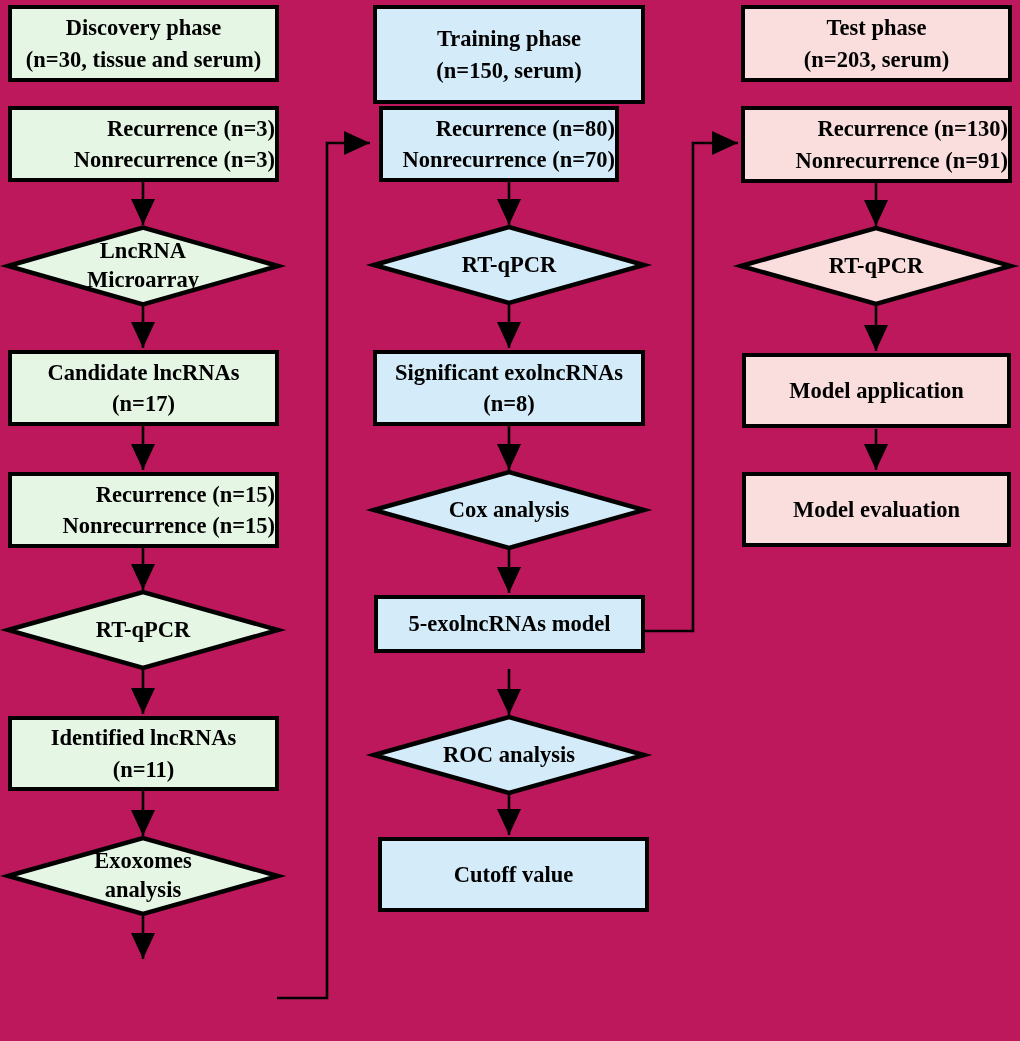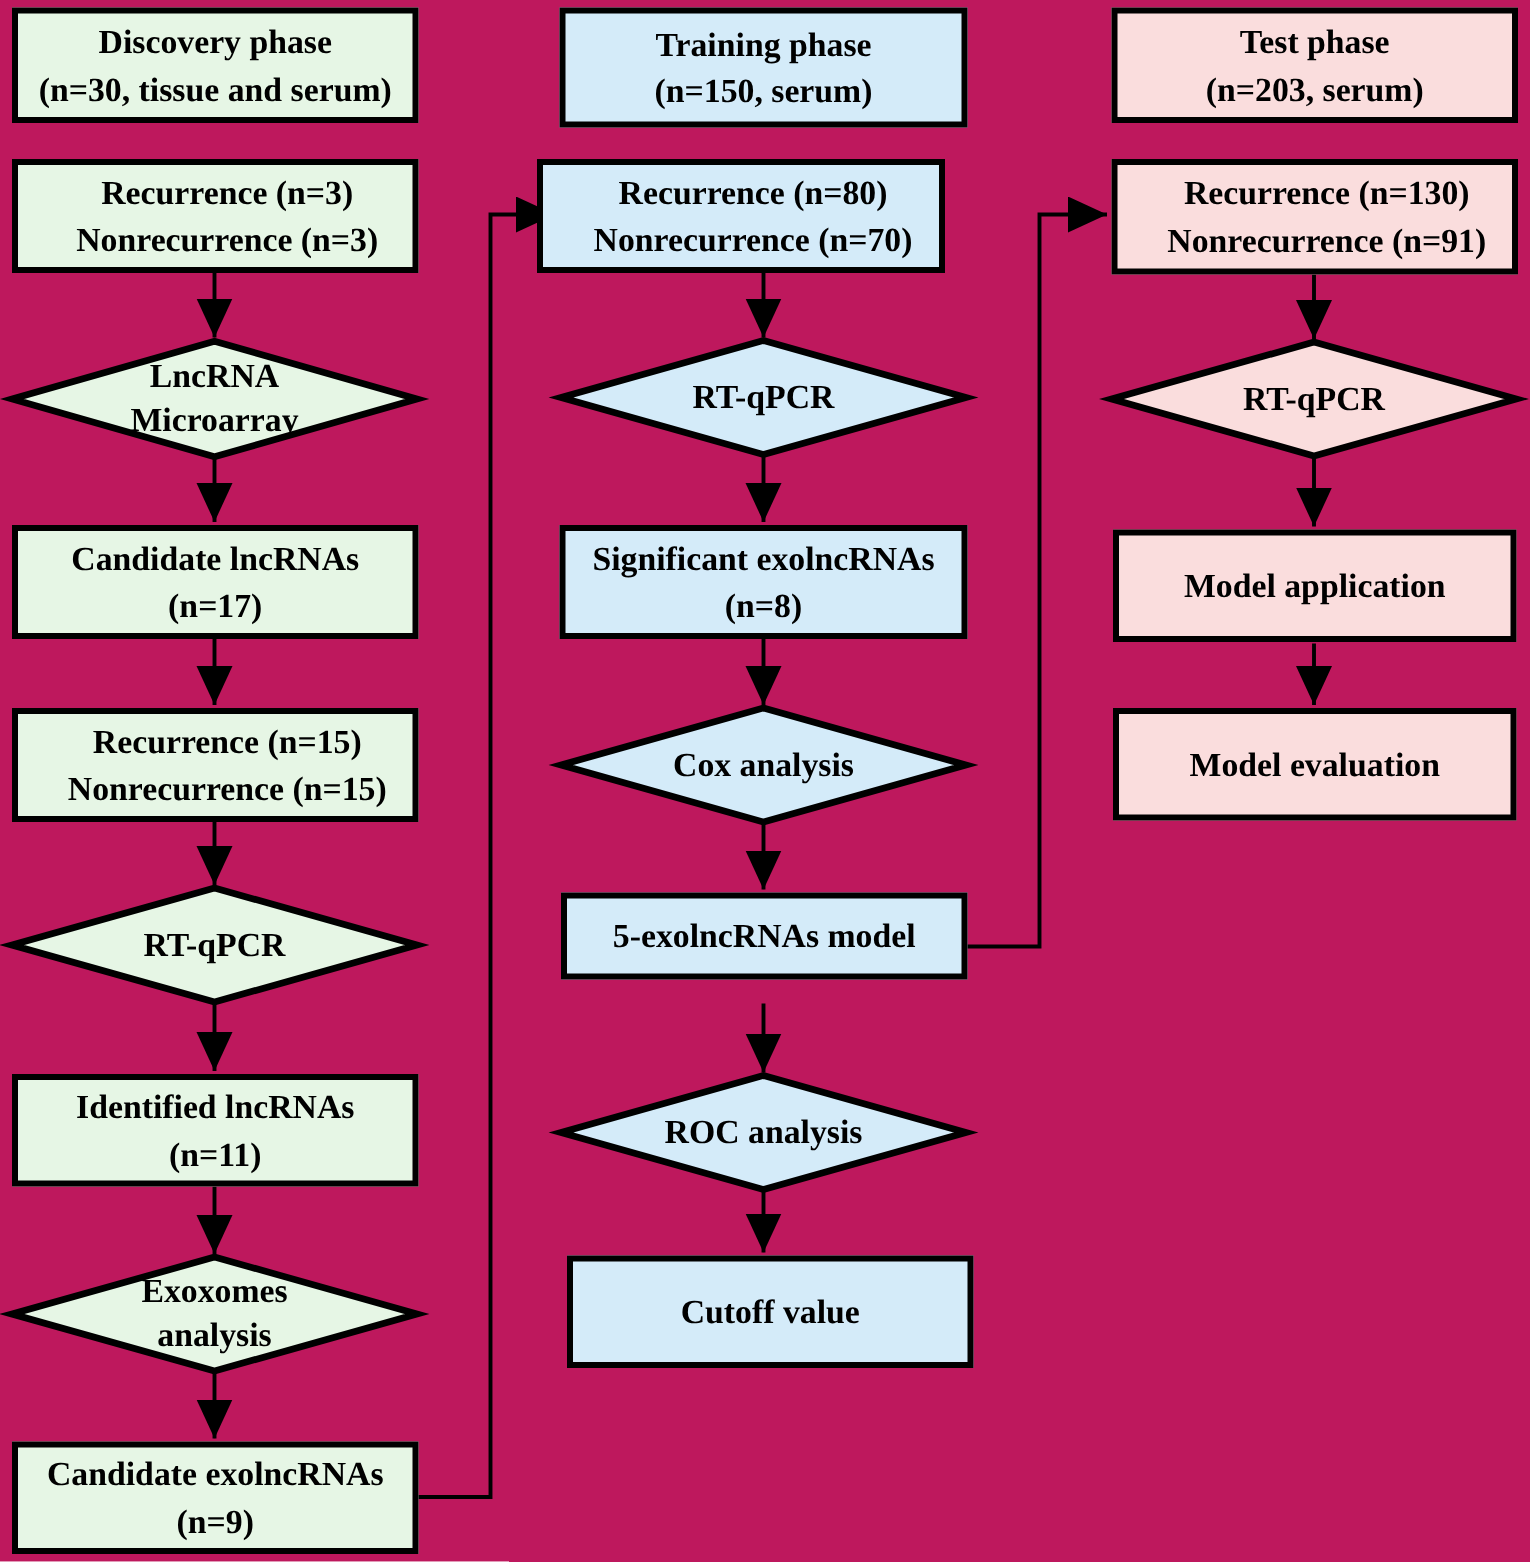--- a/index.html
+++ b/index.html
@@ -16,21 +16,21 @@
   .diamond{stroke:var(--outline);stroke-width:4.5;}
   .d-green{fill:var(--discovery-fill);}
   .d-blue{fill:var(--training-fill);}
   .d-pink{fill:var(--test-fill);}
   .box{
     position:absolute;z-index:1;box-sizing:border-box;
     border:4px solid var(--outline);
     display:flex;flex-direction:column;justify-content:center;align-items:center;
     font-weight:bold;font-size:22.5px;line-height:1.38;text-align:center;
   }
-  .box.left{align-items:center;text-align:left;padding-left:16px;}
+  .box.left{align-items:flex-end;text-align:left;padding-left:16px;}
   .green{background:var(--discovery-fill);}
   .blue{background:var(--training-fill);}
   .pink{background:var(--test-fill);}
   .ln{display:block;white-space:nowrap;}
   .dlabel{
     position:absolute;z-index:1;
     display:flex;flex-direction:column;justify-content:center;align-items:center;
     font-weight:bold;font-size:22.5px;line-height:1.28;text-align:center;pointer-events:none;
   }
 </style>
@@ -102,30 +102,26 @@
     <span class="ln">RT-qPCR</span>
   </div>
   <div class="box green" style="left:8px;top:716px;width:271px;height:75px">
     <span class="ln">Identified lncRNAs</span>
     <span class="ln">(n=11)</span>
   </div>
   <div class="dlabel" style="left:33px;top:842px;width:220px;height:68px">
     <span class="ln">Exoxomes</span>
     <span class="ln">analysis</span>
   </div>
-  <div class="box green" style="left:8px;top:961px;width:271px;height:75px">
-    <span class="ln">Candidate exolncRNAs</span>
-    <span class="ln">(n=9)</span>
-  </div>
 
-  <div class="box blue" style="left:373px;top:5px;width:272px;height:80px">
+  <div class="box blue" style="left:373px;top:5px;width:272px;height:99px">
     <span class="ln">Training phase</span>
     <span class="ln">(n=150, serum)</span>
   </div>
-  <div class="box blue left" style="left:358px;top:106px;width:272px;height:76px">
+  <div class="box blue left" style="left:379px;top:106px;width:240px;height:76px">
     <span class="ln">Recurrence (n=80)</span>
     <span class="ln">Nonrecurrence (n=70)</span>
   </div>
   <div class="dlabel" style="left:399px;top:231px;width:220px;height:68px">
     <span class="ln">RT-qPCR</span>
   </div>
   <div class="box blue" style="left:373px;top:350px;width:272px;height:76px">
     <span class="ln">Significant exolncRNAs</span>
     <span class="ln">(n=8)</span>
   </div>

